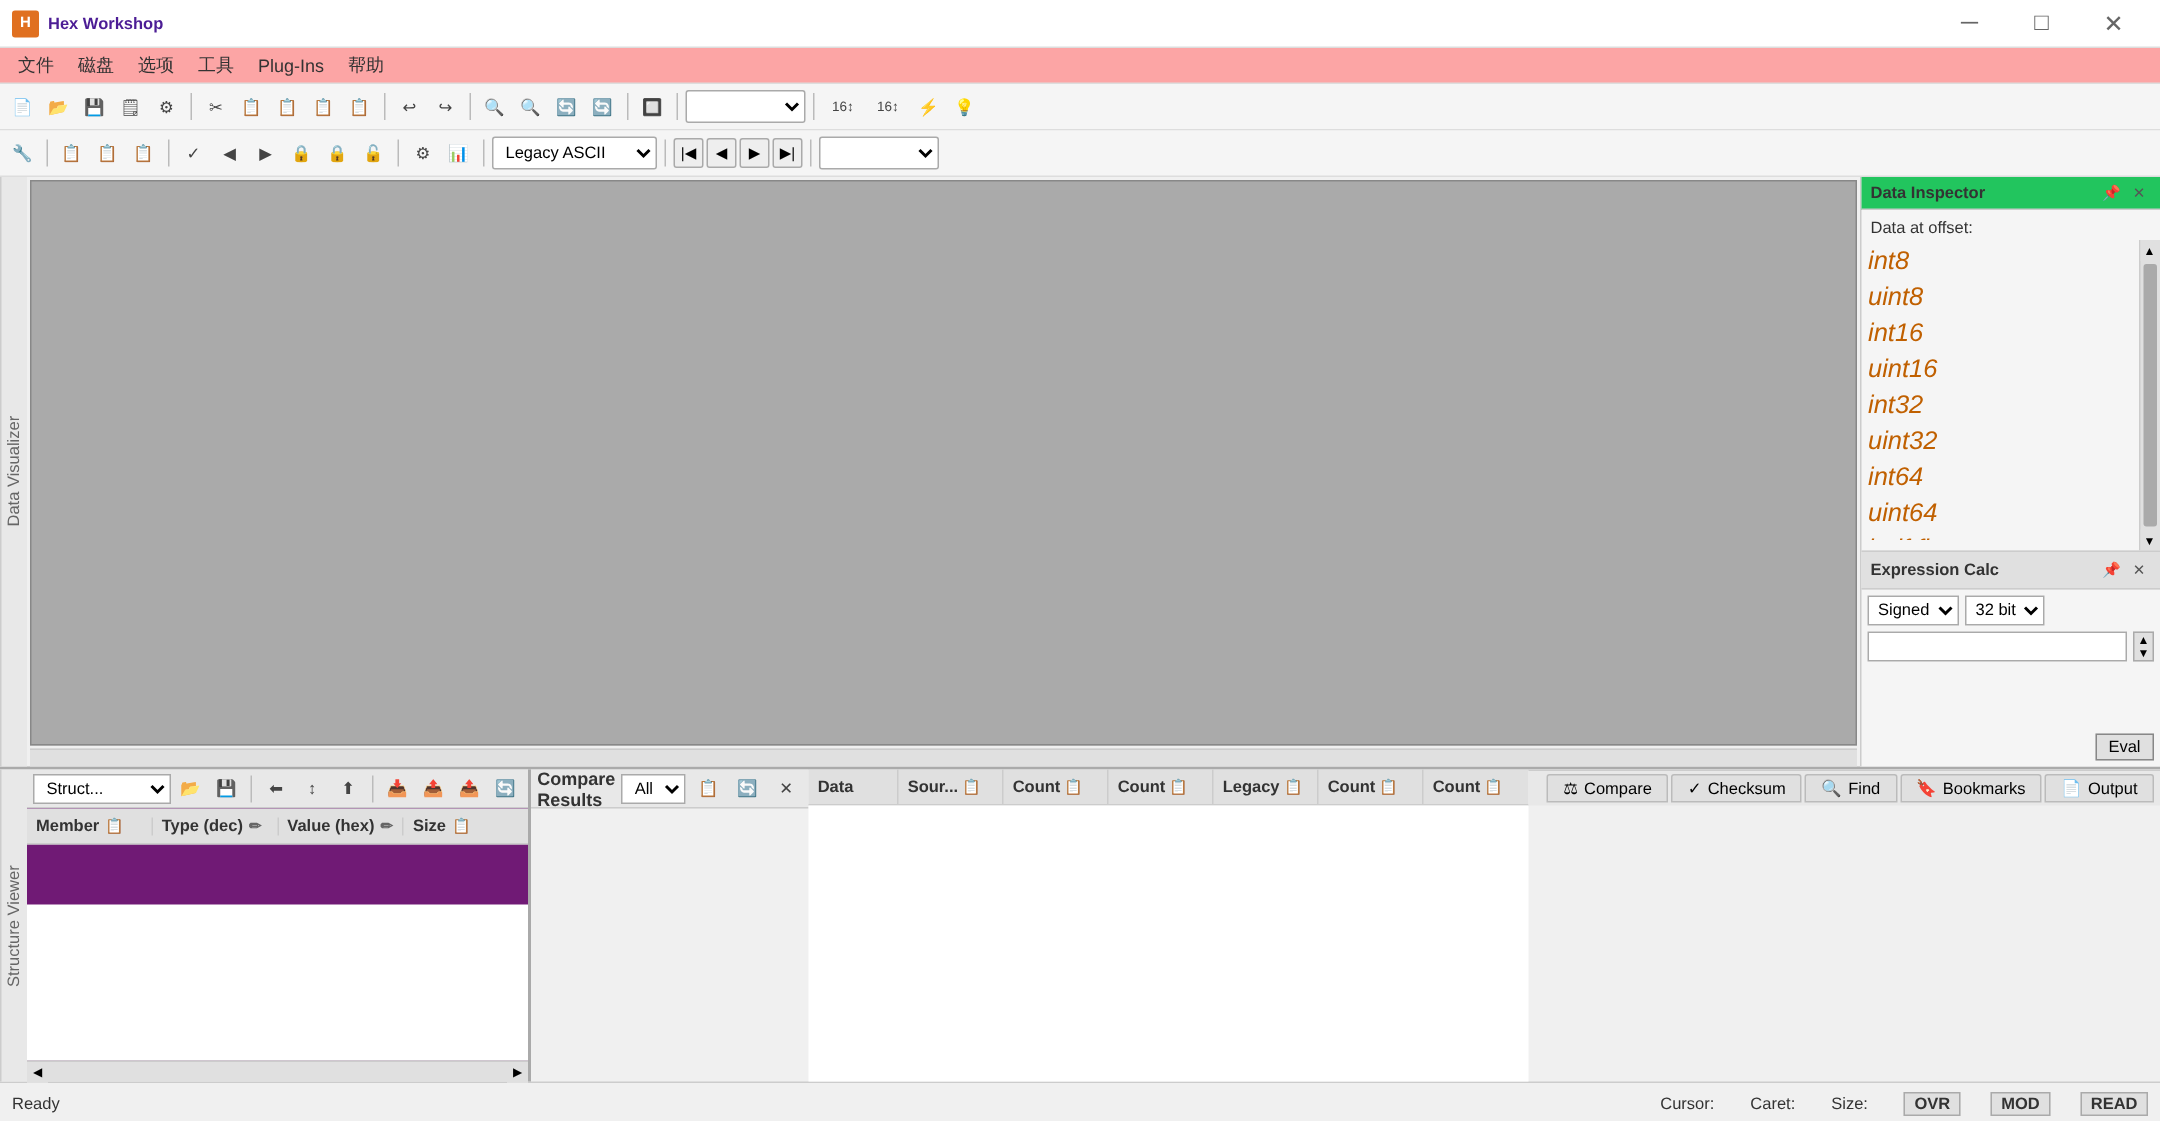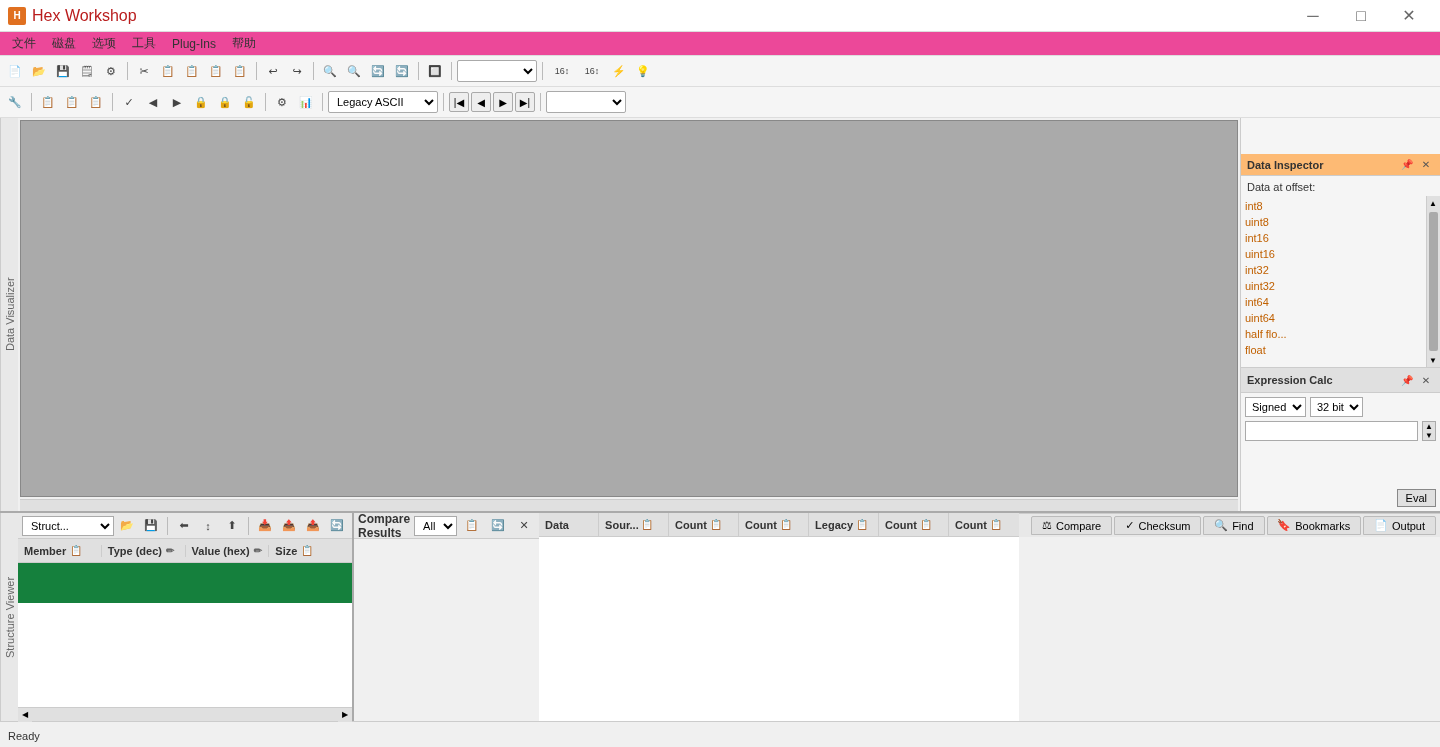--- a/index.html
+++ b/index.html
@@ -6,27 +6,27 @@
     body { font-family: 'Segoe UI', Arial, sans-serif; font-size: 12px; background: #f0f0f0; overflow: hidden; width: 1440px; height: 747px; }
     
     
     .title-bar {
       display: flex; align-items: center; justify-content: space-between;
       background: #fff; height: 32px; padding: 0 8px;
       border-bottom: 1px solid #ddd;
     }
     .title-bar-left { display: flex; align-items: center; gap: 6px; }
     .title-bar-icon { width: 18px; height: 18px; background: #e07020; border-radius: 2px; display: flex; align-items: center; justify-content: center; color: white; font-size: 10px; font-weight: bold; }
-    .title-bar-text { font-size: 16px; color: #b91c1c; }
+    .title-bar-text { font-size: 11px; color: #4c1d95; font-weight: bold; }
     .title-bar-controls { display: flex; gap: 2px; }
     .title-btn { width: 46px; height: 32px; display: flex; align-items: center; justify-content: center; cursor: pointer; font-size: 16px; color: #666; border: none; background: transparent; }
 
     
     .menu-bar {
-      display: flex; align-items: center; background: #ec4899;
+      display: flex; align-items: center; background: #fca5a5;
       height: 24px; padding: 0 4px; border-bottom: 1px solid #ddd;
     }
     .menu-item { padding: 2px 8px; cursor: pointer; font-size: 12px; color: #333; border-radius: 2px; }
 
     
     .toolbar-area { background: #f5f5f5; border-bottom: 1px solid #ddd; }
     .toolbar-row { display: flex; align-items: center; height: 30px; padding: 2px 4px; gap: 2px; }
     .tb-btn { width: 22px; height: 22px; display: flex; align-items: center; justify-content: center; cursor: pointer; border: 1px solid transparent; border-radius: 2px; font-size: 11px; color: #444; background: transparent; }
     .tb-sep { width: 1px; height: 18px; background: #bbb; margin: 0 3px; }
     .tb-select { height: 22px; font-size: 11px; border: 1px solid #aaa; background: white; padding: 0 4px; border-radius: 2px; }
@@ -41,47 +41,47 @@
     }
     .hex-view { flex: 1; background: #aaaaaa; border: 1px solid #888; margin: 4px; }
 
     
     .right-panel {
       width: 200px; display: flex; flex-direction: column;
       border-left: 1px solid #ccc; background: #f5f5f5;
     }
     .panel-header {
       display: flex; align-items: center; justify-content: space-between;
-      background: #fdba74; border-bottom: 1px solid #ccc;
-      padding: 2px 6px; height: 22px; margin-top: 36px;
+      background: #22c55e; border-bottom: 1px solid #ccc;
+      padding: 2px 6px; height: 22px;
     }
     .panel-title { font-size: 11px; font-weight: bold; color: #333; }
     .panel-controls { display: flex; gap: 2px; }
     .panel-btn { width: 16px; height: 16px; display: flex; align-items: center; justify-content: center; cursor: pointer; font-size: 10px; color: #555; }
     
     .data-list { list-style: none; overflow-y: auto; height: 200px; }
-    .data-item { padding: 2px 4px; font-size: 11px; cursor: pointer; }
+    .data-item { padding: 2px 4px; font-size: 17px; cursor: pointer; font-style: italic; }
     .data-item-orange { color: #c06000; }
 
     .panel-divider { height: 22px; background: #e0e0e0; border-top: 1px solid #ccc; border-bottom: 1px solid #ccc; display: flex; align-items: center; justify-content: space-between; padding: 12px 6px; }
     
     .expr-calc { padding: 4px; }
     .expr-row { display: flex; gap: 4px; margin-bottom: 4px; }
     .expr-select { height: 20px; font-size: 11px; border: 1px solid #aaa; background: white; padding: 0 2px; }
     .expr-input { flex: 1; height: 20px; font-size: 11px; border: 1px solid #aaa; padding: 0 4px; }
     .eval-btn { padding: 2px 8px; font-size: 11px; border: 1px solid #888; background: #e0e0e0; cursor: pointer; }
 
     
     .bottom-section { display: flex; height: 210px; border-top: 2px solid #aaa; }
     
     
     .struct-panel { width: 568px; display: flex; flex-direction: column; border-right: 2px solid #aaa; }
     .struct-toolbar { display: flex; align-items: center; background: #e8e8e8; border-bottom: 1px solid #ccc; height: 26px; padding: 2px 4px; gap: 2px; }
     .struct-select { flex: 1; height: 20px; font-size: 11px; border: 1px solid #aaa; background: white; padding: 0 4px; }
-    .struct-content { flex: 1; background: #15803d; overflow: hidden; display: flex; flex-direction: column; gap: 40px; }
+    .struct-content { flex: 1; background: #701a75; overflow: hidden; display: flex; flex-direction: column; gap: 40px; }
     .struct-header { display: flex; background: #e0e0e0; border-bottom: 1px solid #ccc; height: 24px; align-items: center; }
     .struct-col { flex: 1; padding: 0 6px; font-size: 11px; font-weight: bold; color: #333; display: flex; align-items: center; gap: 4px; border-right: 1px solid #ccc; }
     .struct-rows { flex: 1; background: white; }
     .struct-footer { height: 14px; background: #e0e0e0; border-top: 1px solid #ccc; display: flex; align-items: center; }
     .h-scrollbar { flex: 1; height: 12px; background: #e0e0e0; }
     
     
     .struct-label {
       writing-mode: vertical-rl; transform: rotate(180deg);
       font-size: 11px; color: #666; background: #e8e8e8;
@@ -400,13 +400,30 @@
         <span>📄</span>
         <span>Output</span>
       </button>
     </div>
   </div>
 
 </div>
 
 <div class="status-bar">
   <span>Ready</span>
+  <div class="status-right">
+    <span class="status-item">
+      <span>Cursor:</span>
+      <span></span>
+    </span>
+    <span class="status-item">
+      <span>Caret:</span>
+      <span></span>
+    </span>
+    <span class="status-item">
+      <span>Size:</span>
+      <span></span>
+    </span>
+    <span class="status-mode">OVR</span>
+    <span class="status-mode">MOD</span>
+    <span class="status-mode">READ</span>
+  </div>
 </div>
 
 </body></html>

